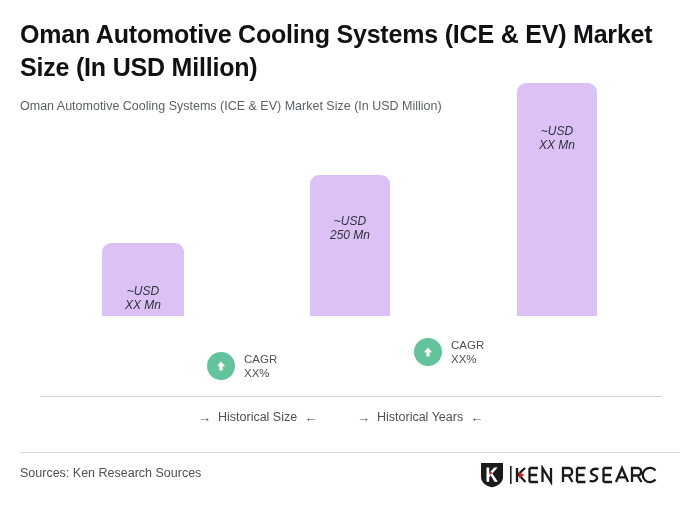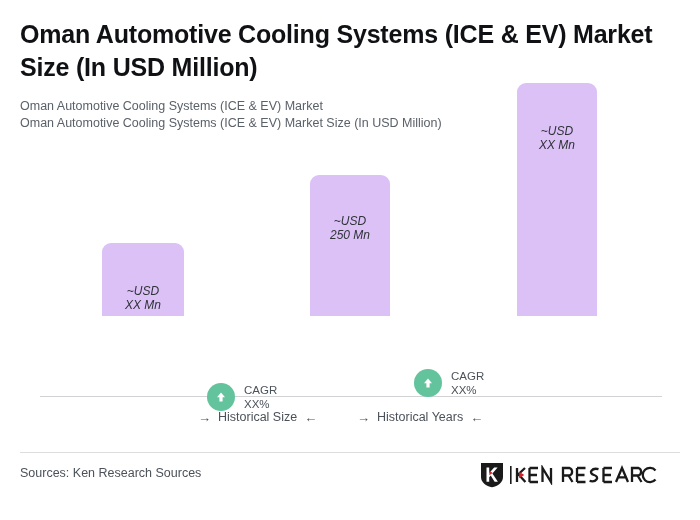--- a/index.html
+++ b/index.html
@@ -86,21 +86,20 @@
     white-space: nowrap;
     font-style: italic;
   }
 
   
   .cagr {
     position: absolute;
     display: flex;
     align-items: center;
     gap: 9px;
-    margin-top: 31px;
   }
   .cagr-circle {
     width: 28px;
     height: 28px;
     border-radius: 50%;
     background: #63c39c;
     display: flex;
     align-items: center;
     justify-content: center;
     flex: 0 0 auto;
@@ -160,21 +159,20 @@
 </head>
 <body>
 
 <div class="page">
 
   <div class="header">
     <h1 class="chart-title">Oman Automotive Cooling Systems (ICE &amp; EV) Market Size (In USD Million)</h1>
   </div>
 
   <div class="subtitles">
-    <div class="subtitle-line">Oman Automotive Cooling Systems (ICE &amp; EV) Market</div>
     <div class="subtitle-line">Oman Automotive Cooling Systems (ICE &amp; EV) Market Size (In USD Million)</div>
   </div>
 
   <div class="plot">
 
     <div class="baseline"></div>
 
     <div class="bar" style="left:102px; width:82px; height:73px;"></div>
     <div class="bar-label" style="left:102px; width:82px; top:284px;">
       <div>~USD</div>

